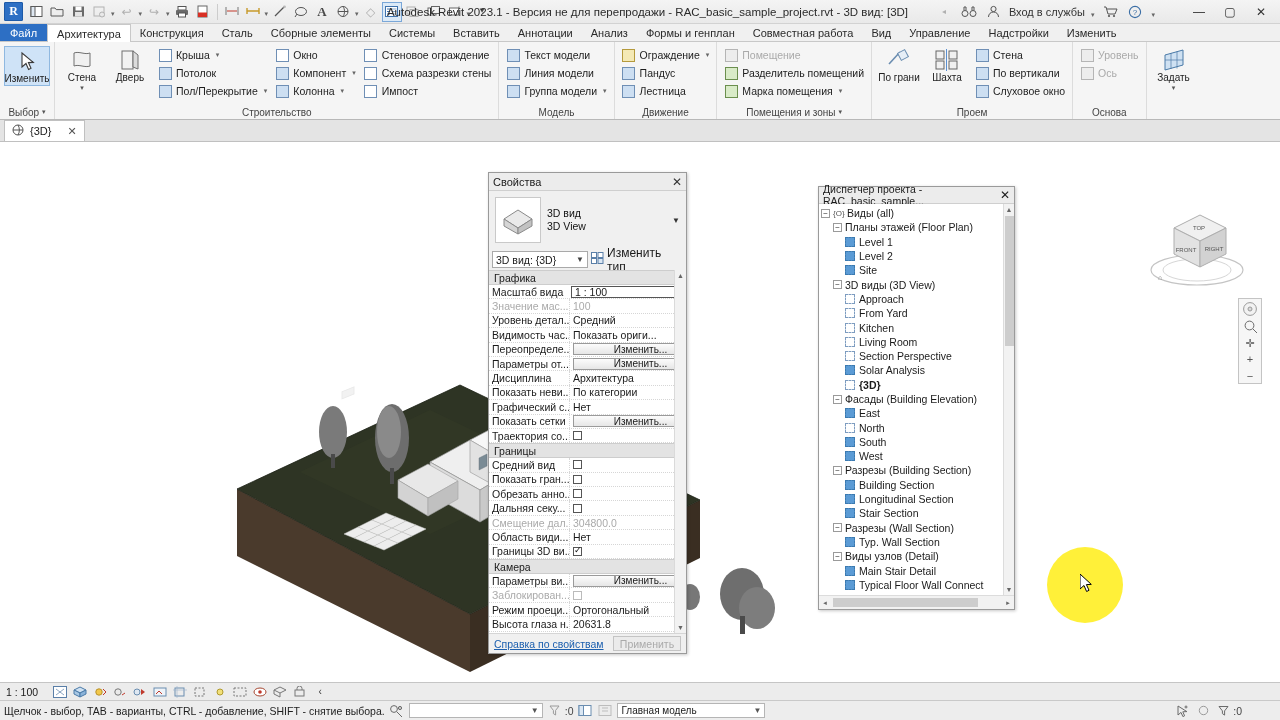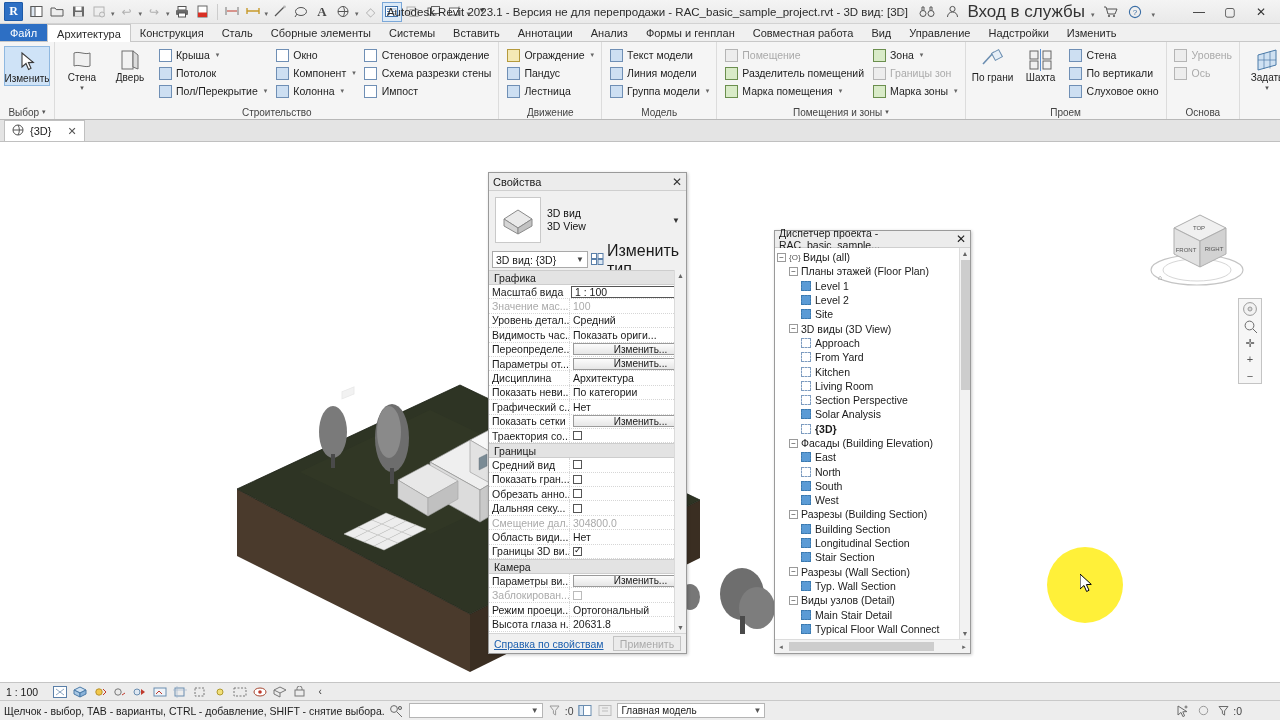--- a/index.html
+++ b/index.html
@@ -39,21 +39,21 @@
   .qsep { width: 1px; height: 16px; background: #ccc; margin: 0 3px; }
   .qcaret { font-size: 7px; color: #666; margin: 0 1px; align-self: flex-end; padding-bottom: 4px;}
   .title-text {
     position: absolute; left: 15px; right: 0; text-align: center;
     font-size: 11.5px; color: #2a2a2a; pointer-events: none;
   }
   .title-right {
     margin-left: auto; display: flex; align-items: center; gap: 5px;
     padding-right: 6px; z-index: 3;
   }
-  .title-right .tritem { display: flex; align-items: center; gap: 3px; font-size: 17px; color: #333; }
+  .title-right .tritem { display: flex; align-items: center; gap: 3px; font-size: 11px; color: #333; }
   .wbtn { width: 26px; height: 22px; display:flex; align-items:center; justify-content:center; font-size: 12px; color:#333; }
 
   
   .ribbontabs {
     position: absolute; top: 24px; left: 0; width: 1280px; height: 18px;
     background: #f0f0f0; display: flex; align-items: stretch;
     border-bottom: 1px solid #c8c8c8;
   }
   .rtab {
     padding: 0 9px; display: flex; align-items: center; font-size: 11px; color: #2a2a2a;
@@ -145,21 +145,21 @@
     display: flex; align-items: center; justify-content: center;
   }
   .type-lines { font-size: 10.5px; line-height: 1.28; color: #111; }
   .type-dd { margin-left: auto; font-size: 8px; color: #333; }
   .props-sel { height: 21px; display: flex; align-items: center; gap: 3px; padding: 0 3px; }
   .sel-box {
     flex: 0 0 96px; height: 17px; background: #fff; border: 1px solid #a9a9a9;
     display: flex; align-items: center; padding: 0 3px; font-size: 10.5px;
   }
   .sel-box .cv { margin-left: auto; font-size: 8px; color: #444; }
-  .edit-type { display:flex; align-items:center; gap:3px; font-size:16px; }
+  .edit-type { display:flex; align-items:center; gap:3px; font-size:12px; }
 
   .props-list { flex: 1; overflow: hidden; position: relative; background: #fff; }
   .grp-row {
     height: 15px; background: #e3e3e3; border-top: 1px solid #cdcdcd; border-bottom:1px solid #cdcdcd;
     display: flex; align-items: center; padding: 0 5px; font-size: 10.5px; font-weight: normal;
   }
   .grp-row .chev { margin-left: auto; font-size: 9px; color: #444; }
   .pr {
     height: 14.4px; display: flex; align-items: stretch; border-bottom: 1px dotted #d6d6d6; font-size: 10.5px;
   }
@@ -185,23 +185,23 @@
     border-top: 1px solid #d5d5d5; background: #f0f0f0;
   }
   .props-foot .lnk { color: #1c5fae; text-decoration: underline; font-size: 10.5px; }
   .props-foot .apply {
     margin-left: auto; width: 68px; height: 15px; background: #ebebeb; border: 1px solid #c4c4c4;
     display: flex; align-items: center; justify-content: center; color: #aaa; font-size: 10.5px;
   }
 
   
   .browser {
-    position: absolute; left: 774px; top: 186px; width: 197px; height: 424px;
+    position: absolute; left: 818px; top: 186px; width: 197px; height: 424px;
     background: #f2f2f2; border: 1px solid #9a9a9a; box-shadow: 1px 1px 3px rgba(0,0,0,0.22);
-    display: flex; flex-direction: column; margin-top: 44px;
+    display: flex; flex-direction: column;
   }
   .br-hdr {
     height: 17px; background: #ececec; border-bottom: 1px solid #cfcfcf;
     display: flex; align-items: center; padding: 0 4px; font-size: 10.5px;
   }
   .br-hdr .x { margin-left: auto; font-size: 12px; }
   .br-body { flex: 1; background: #fff; position: relative; overflow: hidden; }
   .tree { padding: 2px 0 0 2px; }
   .tn {
     height: 14.3px; display: flex; align-items: center; font-size: 10.5px; white-space: nowrap;
@@ -541,69 +541,69 @@
         </div>
         <div class="panel-title">
           <span>Строительство</span>
         </div>
       </div>
       <div class="panel">
         <div class="panel-body">
           <div class="col">
             <div class="smbtn">
               <span class="ic">
-                <span class="gi yellow"></span>
-              </span>
-              <span>Ограждение</span>
+                <span class="gi "></span>
+              </span>
+              <span>Текст модели</span>
+            </div>
+            <div class="smbtn">
+              <span class="ic">
+                <span class="gi "></span>
+              </span>
+              <span>Линия модели</span>
+            </div>
+            <div class="smbtn">
+              <span class="ic">
+                <span class="gi "></span>
+              </span>
+              <span>Группа модели</span>
               <span class="dd">▾</span>
             </div>
-            <div class="smbtn">
-              <span class="ic">
-                <span class="gi "></span>
-              </span>
-              <span>Пандус</span>
-            </div>
-            <div class="smbtn">
-              <span class="ic">
-                <span class="gi "></span>
-              </span>
-              <span>Лестница</span>
-            </div>
           </div>
         </div>
         <div class="panel-title">
-          <span>Движение</span>
+          <span>Модель</span>
         </div>
       </div>
       <div class="panel">
         <div class="panel-body">
           <div class="col">
             <div class="smbtn">
               <span class="ic">
+                <span class="gi yellow"></span>
+              </span>
+              <span>Ограждение</span>
+              <span class="dd">▾</span>
+            </div>
+            <div class="smbtn">
+              <span class="ic">
                 <span class="gi "></span>
               </span>
-              <span>Текст модели</span>
+              <span>Пандус</span>
             </div>
             <div class="smbtn">
               <span class="ic">
                 <span class="gi "></span>
               </span>
-              <span>Линия модели</span>
-            </div>
-            <div class="smbtn">
-              <span class="ic">
-                <span class="gi "></span>
-              </span>
-              <span>Группа модели</span>
-              <span class="dd">▾</span>
+              <span>Лестница</span>
             </div>
           </div>
         </div>
         <div class="panel-title">
-          <span>Модель</span>
+          <span>Движение</span>
         </div>
       </div>
       <div class="panel">
         <div class="panel-body">
           <div class="col">
             <div class="smbtn dis">
               <span class="ic">
                 <span class="gi grey"></span>
               </span>
               <span>Помещение</span>
@@ -612,42 +612,20 @@
               <span class="ic">
                 <span class="gi green"></span>
               </span>
               <span>Разделитель помещений</span>
             </div>
             <div class="smbtn">
               <span class="ic">
                 <span class="gi green"></span>
               </span>
               <span>Марка помещения</span>
-              <span class="dd">▾</span>
-            </div>
-          </div>
-          <div class="col">
-            <div class="smbtn">
-              <span class="ic">
-                <span class="gi green"></span>
-              </span>
-              <span>Зона</span>
-              <span class="dd">▾</span>
-            </div>
-            <div class="smbtn dis">
-              <span class="ic">
-                <span class="gi grey"></span>
-              </span>
-              <span>Границы зон</span>
-            </div>
-            <div class="smbtn">
-              <span class="ic">
-                <span class="gi green"></span>
-              </span>
-              <span>Марка зоны</span>
               <span class="dd">▾</span>
             </div>
           </div>
         </div>
         <div class="panel-title">
           <span>Помещения и зоны</span>
           <span class="dd">▾</span>
         </div>
       </div>
       <div class="panel">

